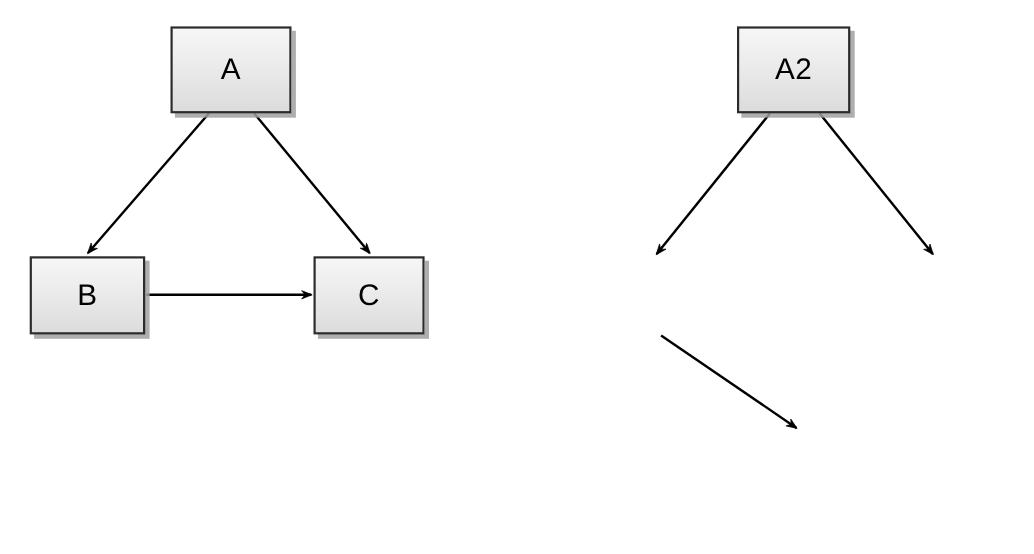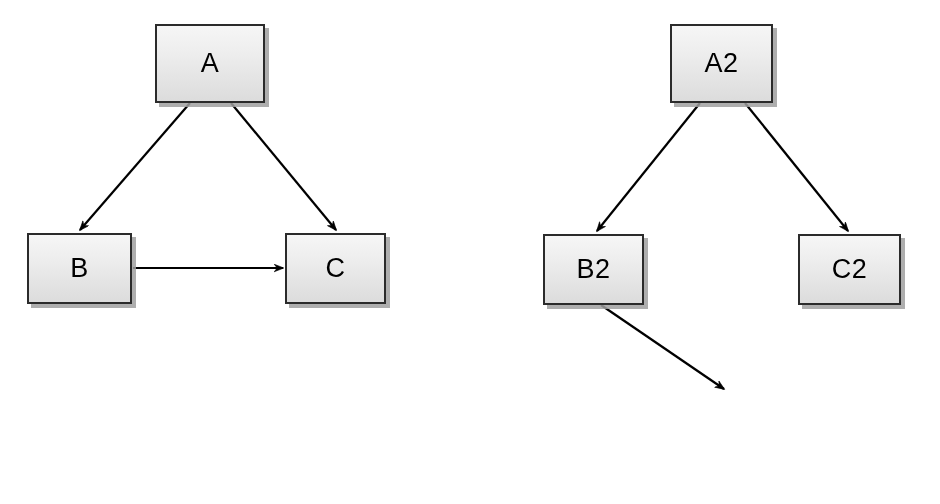--- a/index.html
+++ b/index.html
@@ -73,20 +73,14 @@
   </div>
   <div class="node" id="node-B" style="left: 27px; top: 233px; width: 105px; height: 71px;">
     <span class="node-label">B</span>
   </div>
   <div class="node" id="node-C" style="left: 285px; top: 233px; width: 101px; height: 71px;">
     <span class="node-label">C</span>
   </div>
   <div class="node" id="node-A2" style="left: 670px; top: 24px; width: 103px; height: 79px; align-items: center;">
     <span class="node-label">A2</span>
   </div>
-  <div class="node" id="node-B2" style="left: 543px; top: 234px; width: 101px; height: 71px;">
-    <span class="node-label">B2</span>
-  </div>
-  <div class="node" id="node-C2" style="left: 798px; top: 234px; width: 103px; height: 71px;">
-    <span class="node-label">C2</span>
-  </div>
 
 </div>
 
 </body></html>

